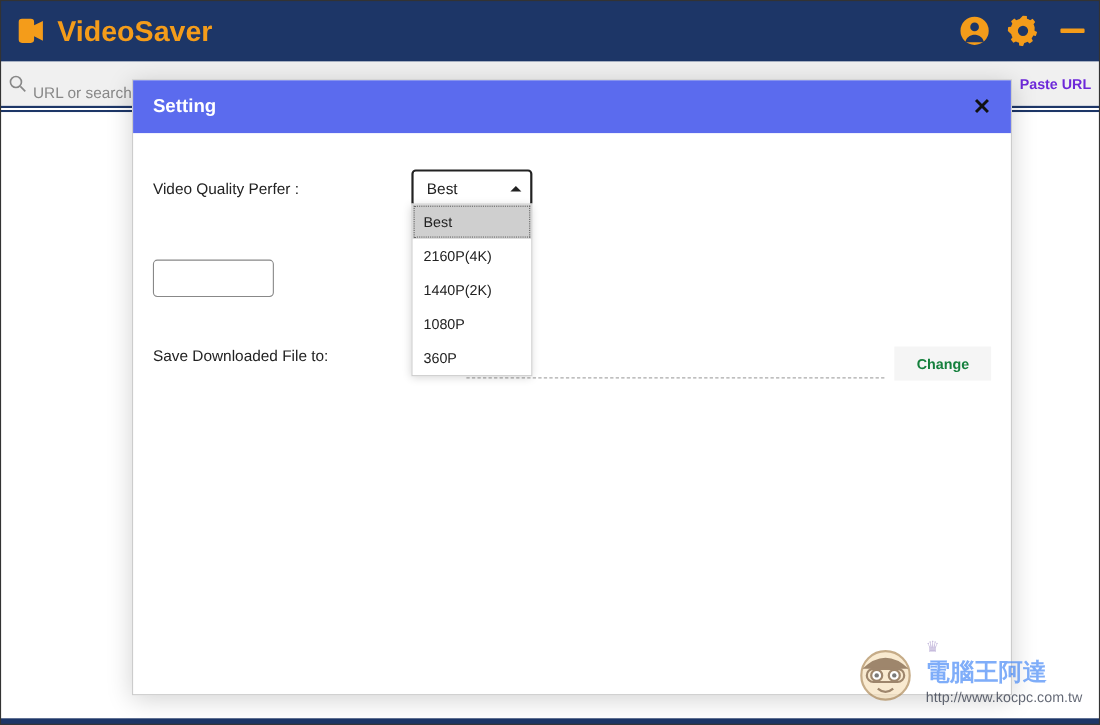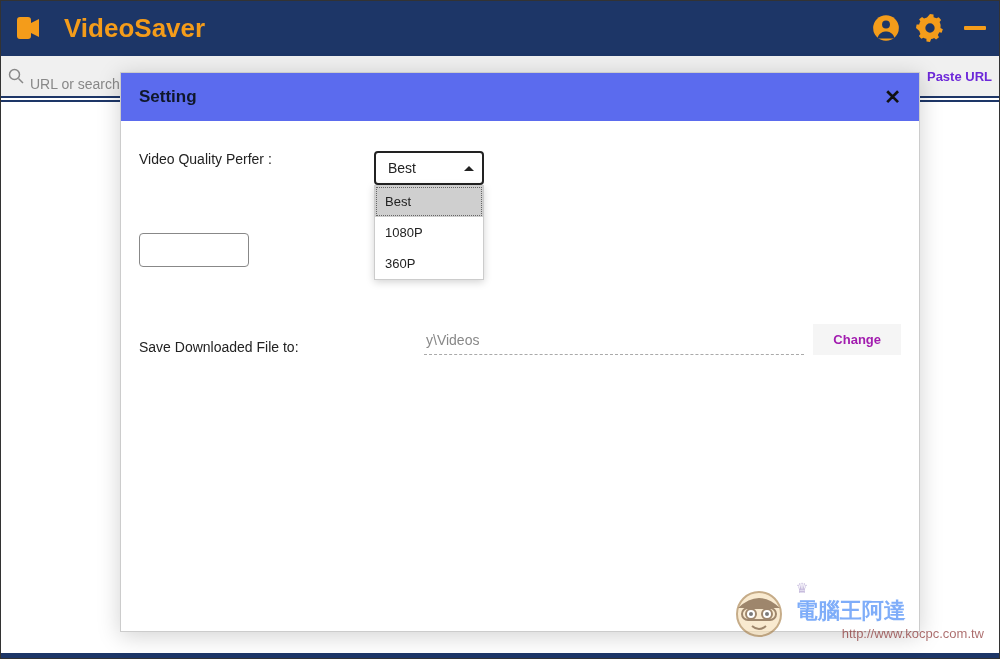--- a/index.html
+++ b/index.html
@@ -12,21 +12,21 @@
       display: flex;
       align-items: center;
       padding: 0 14px;
     }
     .app-header .brand {
       display: flex;
       align-items: center;
       color: #f49c1a;
       font-size: 26px;
       font-weight: 600;
-      gap: 20px;
+      gap: 8px;
     }
     .brand-icon { width: 30px; height: 24px; }
     .app-header .right-icons {
       margin-left: auto;
       display: flex;
       align-items: center;
       gap: 16px;
     }
     .right-ic { width: 28px; height: 28px; display: flex; align-items:center; justify-content:center; color:#f49c1a; }
     .right-ic svg { width: 28px; height: 28px; fill:#f49c1a; }
@@ -81,36 +81,37 @@
       box-shadow: 0 4px 22px rgba(0,0,0,0.18);
       z-index: 10;
     }
     .modal-header {
       height: 48px;
       background: #5b6bee;
       display: flex;
       align-items: center;
       padding: 0 18px;
     }
-    .modal-title { font-weight: bold; font-size: 17px; color: #0f172a; }
+    .modal-title { font-weight: bold; font-size: 17px; color: #ffffff; }
     .modal-close {
       margin-left: auto;
       font-size: 20px;
       cursor: pointer;
       color: #111;
       font-weight: bold;
     }
     .modal-body {
       padding: 30px 18px 18px 18px;
       position: relative;
       font-size: 14px;
       color: #222;
     }
     .row {
       display: flex;
+      align-items: center;
       margin-bottom: 42px;
       min-height: 40px;
     }
     .row-label {
       width: 235px;
       padding-right: 10px;
     }
 
     
     .combo {
@@ -160,58 +161,58 @@
     }
     .dropdown .opt.selected {
       background: #cfcfcf;
       outline: 1px dotted #666;
       outline-offset: -2px;
     }
 
     
     .path-row {
       display: flex;
-      align-items: flex-end;
+      align-items: flex-start;
     }
     .path-field {
       flex: 0 0 380px;
       border-bottom: 1px dashed #aaa;
       padding: 6px 2px;
       font-size: 14px;
       color: #888;
       margin-left: 50px;
     }
     .change-btn {
       margin-left: auto;
       padding: 8px 20px;
       font-size: 13px;
       font-weight: bold;
       background: #f5f5f5;
       border: none;
       cursor: pointer;
-      color: #a21caf;
+      color: #15803d;
     }
 
     
     .watermark {
       position: absolute;
       right: 16px;
       bottom: 18px;
       display: flex;
       align-items: center;
       gap: 8px;
       opacity: 0.65;
       z-index: 50;
       pointer-events: none;
     }
     .wm-crown { font-size: 14px; color:#a9c; letter-spacing:1px;}
     .wm-face { width: 58px; height: 58px; }
     .wm-text { display:flex; flex-direction:column; }
     .wm-line1 { font-size: 22px; font-weight: bold; color:#3b82f6; }
-    .wm-line2 { font-size: 13px; color:#7f1d1d;margin-left:46px; }
+    .wm-line2 { font-size: 13px; color:#0f172a; }
 
     .frame-border {
       position: absolute;
       inset: 0;
       border: 1px solid #333;
       pointer-events: none;
       z-index: 200;
     }
   </style>
 </head>
@@ -267,20 +268,22 @@
     <div class="row">
       <span class="row-label">Video Quality Perfer :</span>
       <div class="combo">
         <span>Best</span>
         <span class="caret"></span>
       </div>
     </div>
 
     <div class="dropdown">
       <div class="opt selected">Best</div>
+      <div class="opt">2160P(4K)</div>
+      <div class="opt">1440P(2K)</div>
       <div class="opt">1080P</div>
       <div class="opt">360P</div>
     </div>
 
     <div class="row" style="margin-top:16px;">
       <div class="cookie-combo"></div>
     </div>
 
     <div class="row path-row" style="margin-bottom:0;">
       <span class="row-label">Save Downloaded File to:</span>

